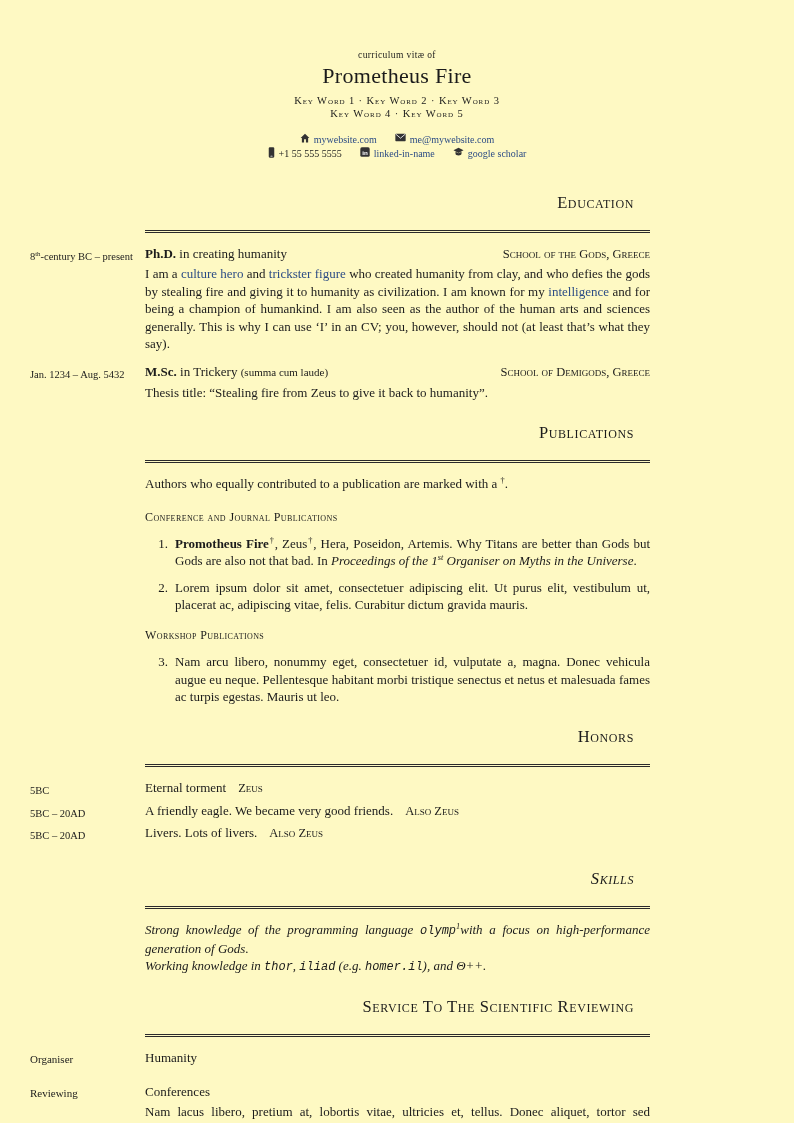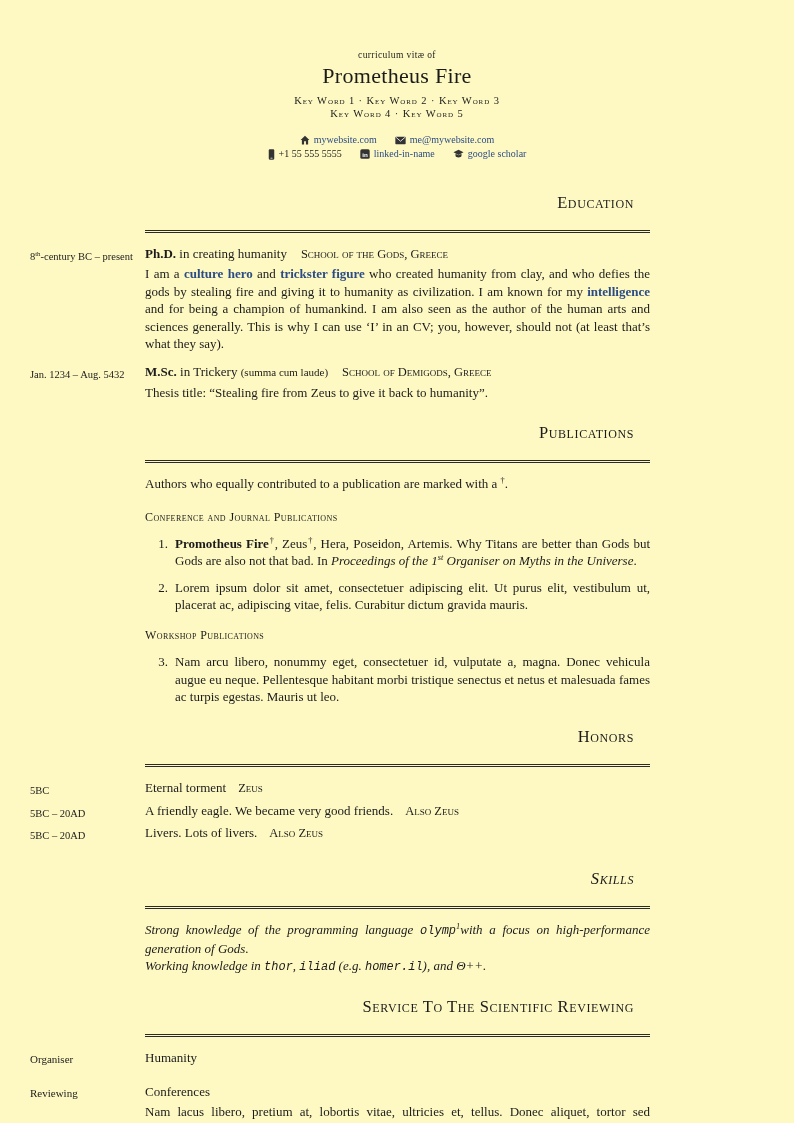--- a/index.html
+++ b/index.html
@@ -3,45 +3,45 @@
 <meta charset="utf-8">
 <style>
   html,body{margin:0;padding:0;background:#ffffff;}
   .page{width:794px;height:1123px;background:#fef9c3;font-family:"Liberation Serif",serif;color:#1b1b1b;overflow:hidden;position:relative;padding-top:50px;box-sizing:border-box;}
   .center{text-align:center;}
   .pretitle{font-size:9.5px;letter-spacing:0.4px;}
   .name{font-size:22px;font-weight:normal;letter-spacing:0.3px;margin:3px 0 5px;}
   .keywords{font-variant:small-caps;font-size:10.5px;letter-spacing:0.9px;line-height:13px;}
   .contact{margin-top:13px;font-size:10px;line-height:14px;}
   .contact-row{display:flex;justify-content:center;gap:18px;align-items:center;}
-  .contact-item{display:inline-flex;align-items:center;gap:4px;color:#2c4c85;text-decoration:none;cursor:pointer;}
+  .contact-item{display:inline-flex;align-items:flex-start;gap:4px;color:#2c4c85;text-decoration:none;cursor:pointer;}
   .contact-item.plain{color:#1b1b1b;cursor:default;}
   .ci{display:inline-flex;}
   .ci svg{display:block;}
 
   .content{margin-left:30px;width:620px;font-size:13px;line-height:17.4px;}
   .sec-title{margin-left:115px;width:505px;border-bottom:3px double #2a2a2a;padding-bottom:2px;margin-bottom:12px;}
   .sec-title h2{font-size:16.5px;font-weight:normal;font-variant:small-caps;letter-spacing:0.6px;margin:16px;line-height:19px;text-align:right;}
   .s-edu{margin-top:32px;}
   .s-pub{margin-top:22px;}
   .s-hon{margin-top:22px;}
   .s-skl{margin-top:24px;font-style:italic;}
   .s-svc{margin-top:20px;}
 
   .grid-row{display:grid;grid-template-columns:115px 505px;}
   .date-col{font-size:10.5px;padding-top:3px;}
   .entry{margin-bottom:11px;}
-  .entry-head{display:flex;align-items:baseline;}
+  .entry-head{display:flex;justify-content:space-between;align-items:baseline;}
   .degree b{font-weight:bold;}
   .degree .note{font-size:11px;}
   .inst{font-variant:small-caps;font-size:12.5px;white-space:nowrap;margin-left:14px;}
   .justify{text-align:justify;}
   p{margin:0;}
   .desc{margin-top:2px;}
-  a.tlink{color:#2c4c85;font-weight:bold;text-decoration:none;cursor:pointer;}
+  a.tlink{color:#2c4c85;font-weight:normal;text-decoration:none;cursor:pointer;}
   sup{font-size:64%;vertical-align:super;line-height:0;}
   .venue{font-style:italic;}
 
   .pub-note{margin:0 0 16px 115px;width:505px;}
   .subsec{font-variant:small-caps;font-size:12px;font-weight:normal;letter-spacing:0.4px;margin:0 0 9px 115px;}
   .subsec2{margin-top:13px;}
   .pub-item{margin-left:115px;width:505px;display:flex;margin-bottom:9px;}
   .pub-num{flex:none;width:23px;text-align:right;margin-right:7px;}
   .pub-text{flex:1;}
 

